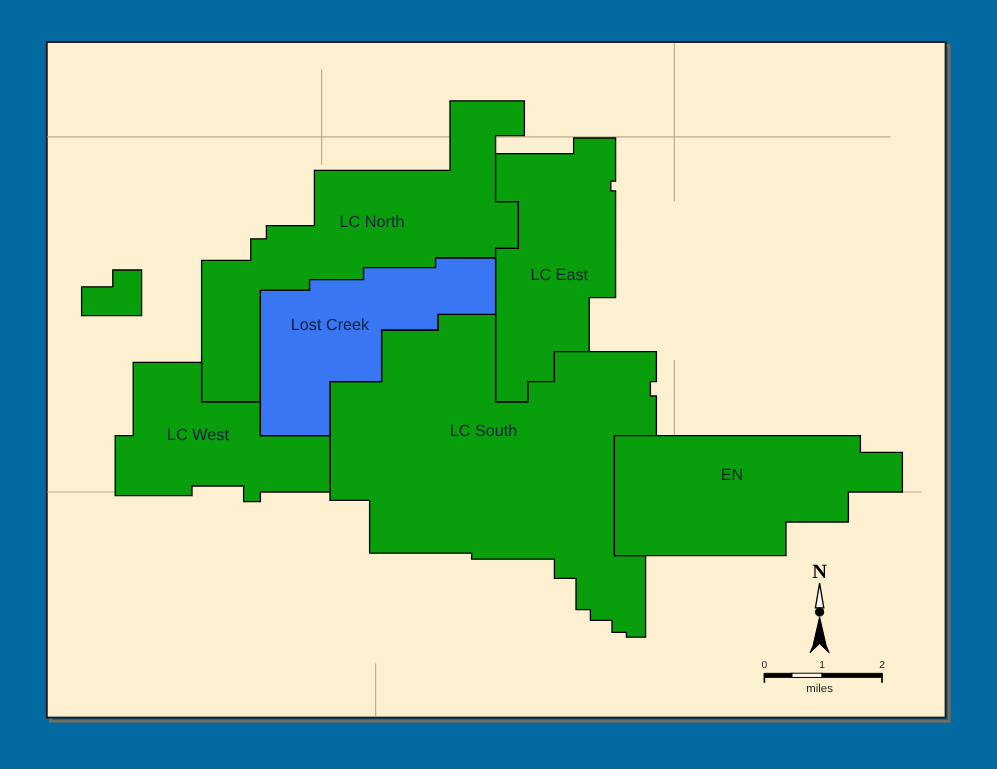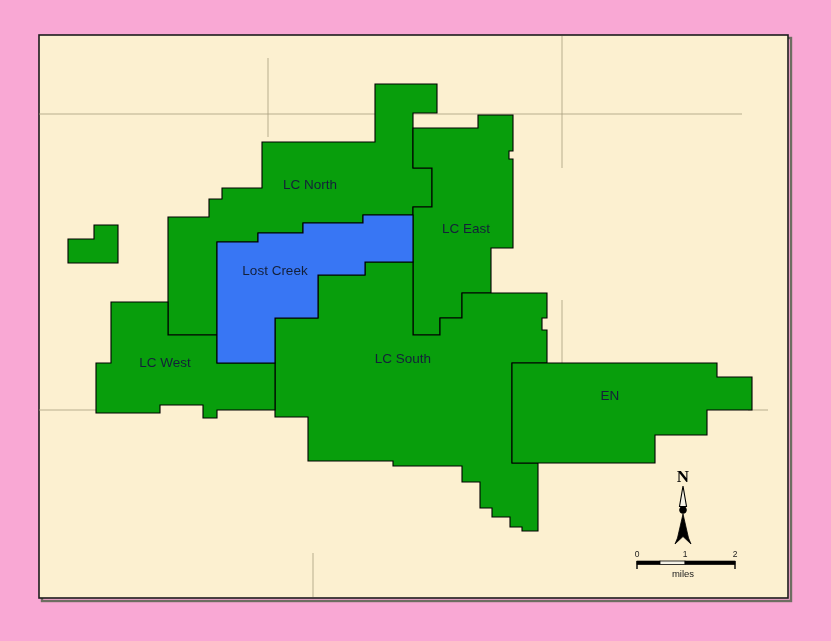--- a/index.html
+++ b/index.html
@@ -1,16 +1,16 @@
 <!DOCTYPE html>
 <html><head>
 <meta charset="utf-8">
 <style>
   html,body{margin:0;padding:0;background:#ffffff;}
-  .page{position:relative;width:831px;height:641px;background:#f9a8d4;overflow:hidden;
+  .page{position:relative;width:831px;height:641px;background:#0369a1;overflow:hidden;
         font-family:"Liberation Sans",sans-serif;}
   svg{display:block;}
   .area-label{font-family:"Liberation Sans",sans-serif;font-size:13.5px;fill:#14203a;
               text-anchor:middle;}
   .north-n{font-family:"Liberation Serif",serif;font-weight:bold;font-size:17px;fill:#000;
            text-anchor:middle;}
   .sb-num{font-family:"Liberation Sans",sans-serif;font-size:8.5px;fill:#1a1a1a;text-anchor:middle;}
   .sb-unit{font-family:"Liberation Sans",sans-serif;font-size:9.5px;fill:#1a1a1a;text-anchor:middle;}
   .sb-black{fill:#000000;stroke:#000000;stroke-width:0.6;}
   .sb-white{fill:#f5f2e6;stroke:#000000;stroke-width:0.8;}

